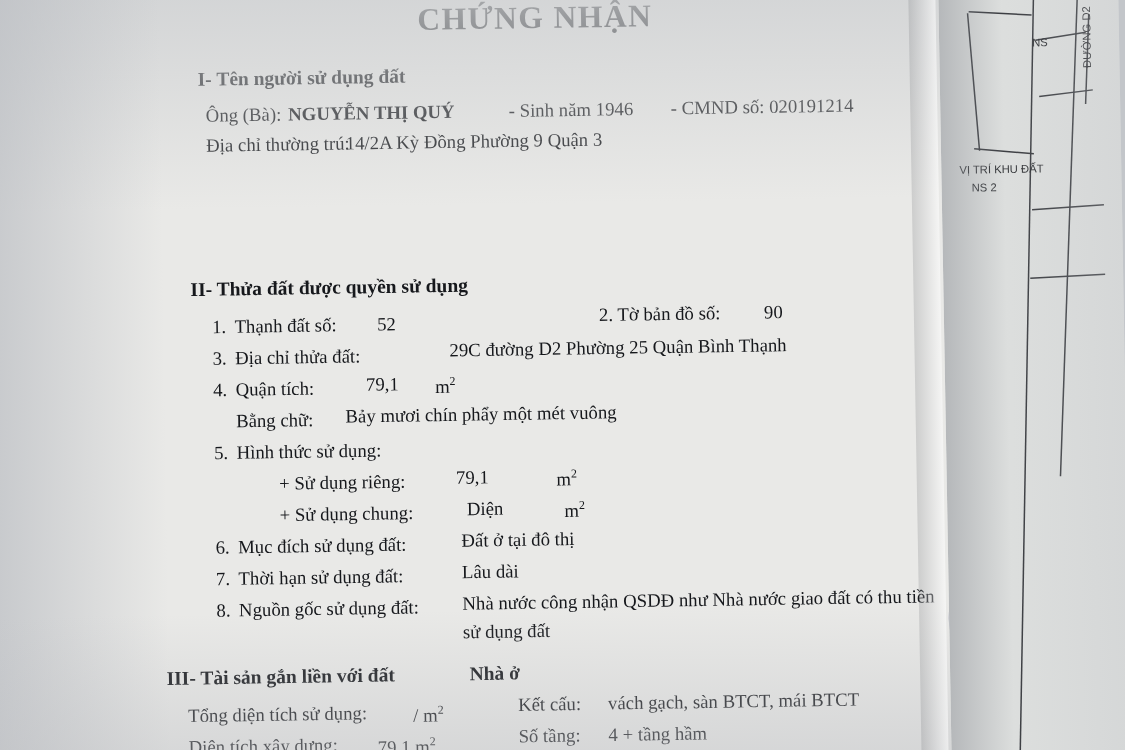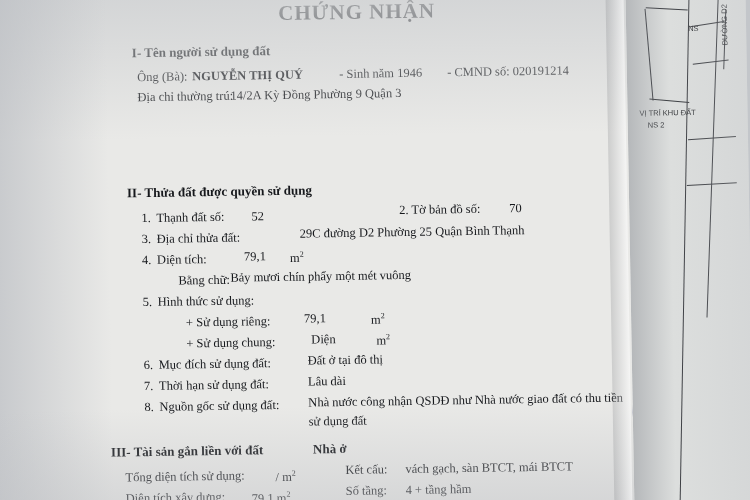--- a/index.html
+++ b/index.html
@@ -164,32 +164,32 @@
 
       <div class="line" style="left:150px; top:101px;">Địa chỉ thường trú:</div>
       <div class="line" style="left:243px; top:101px;">14/2A Kỳ Đồng Phường 9 Quận 3</div>
 
       <div class="line sec" style="left:138px; top:196px;">II- Thửa đất được quyền sử dụng</div>
 
       <div class="line" style="left:152px; top:222px;">1.</div>
       <div class="line" style="left:167px; top:222px;">Thạnh đất số:</div>
       <div class="line" style="left:262px; top:222px;">52</div>
       <div class="line" style="left:410px; top:218px;">2. Tờ bản đồ số:</div>
-      <div class="line" style="left:520px; top:218px;">70</div>
+      <div class="line" style="left:520px; top:218px;">90</div>
 
       <div class="line" style="left:152px; top:243px;">3.</div>
       <div class="line" style="left:167px; top:243px;">Địa chỉ thửa đất:</div>
       <div class="line" style="left:310px; top:240px;">29C đường D2 Phường 25 Quận Bình Thạnh</div>
 
       <div class="line" style="left:152px; top:264px;">4.</div>
-      <div class="line" style="left:167px; top:264px;">Diện tích:</div>
+      <div class="line" style="left:167px; top:264px;">Quận tích:</div>
       <div class="line" style="left:254px; top:262px;">79,1</div>
       <div class="line" style="left:300px; top:260px;">m<span class="sup">2</span></div>
 
-      <div class="line" style="left:167px; top:285px;margin-left:21px;">Bằng chữ:</div>
+      <div class="line" style="left:167px; top:285px;">Bằng chữ:</div>
       <div class="line" style="left:240px; top:283px;">Bảy mươi chín phẩy một mét vuông</div>
 
       <div class="line" style="left:152px; top:306px;">5.</div>
       <div class="line" style="left:167px; top:306px;">Hình thức sử dụng:</div>
 
       <div class="line" style="left:195px; top:327px;">+ Sử dụng riêng:</div>
       <div class="line" style="left:313px; top:325px;">79,1</div>
       <div class="line" style="left:380px; top:323px;">m<span class="sup">2</span></div>
 
       <div class="line" style="left:195px; top:348px;">+ Sử dụng chung:</div>

